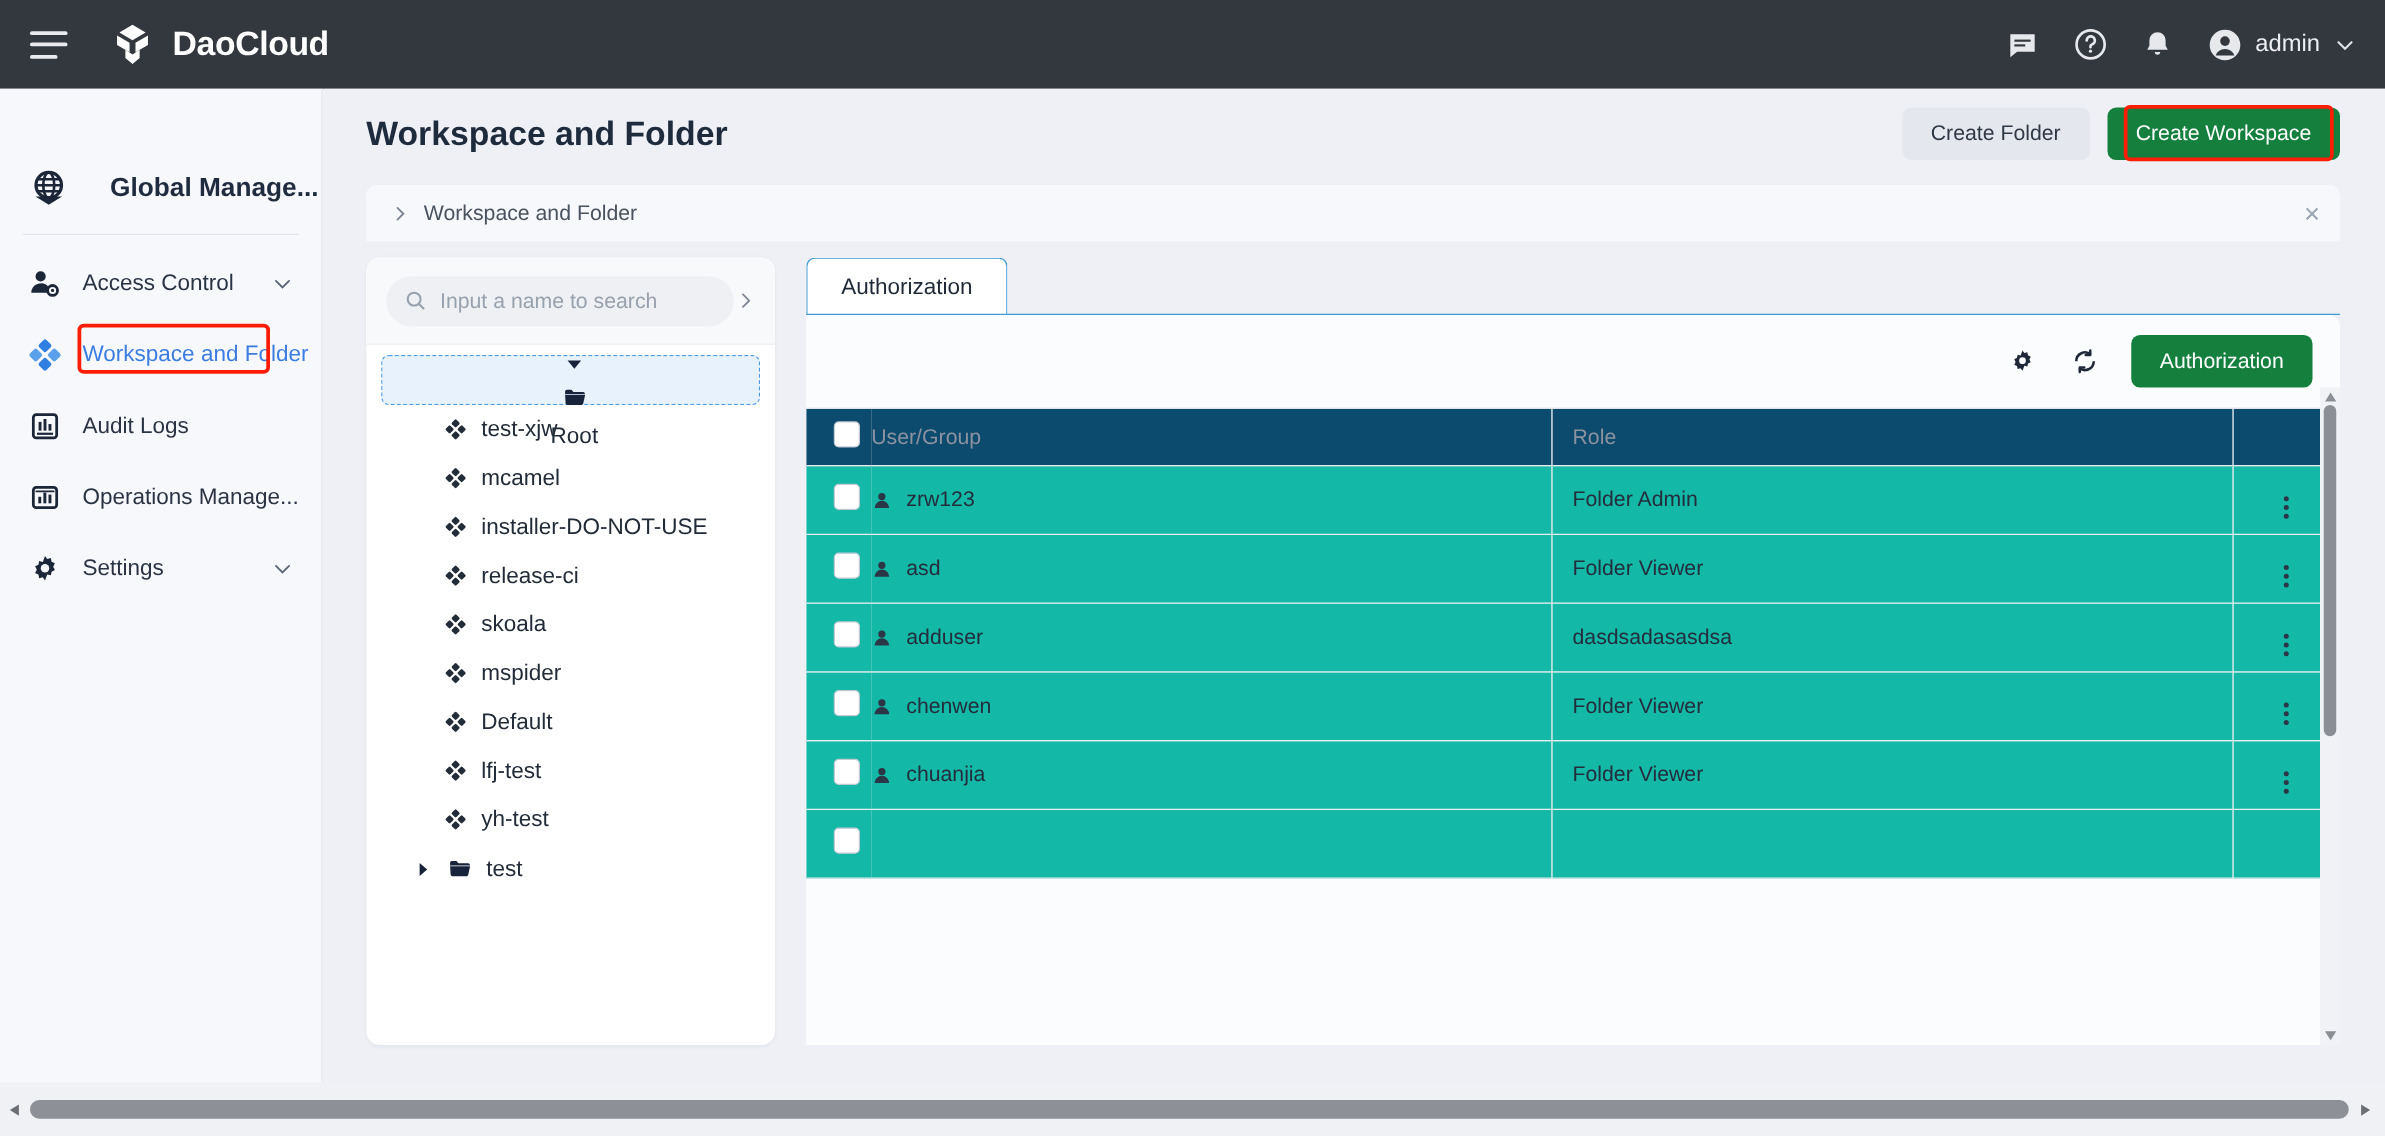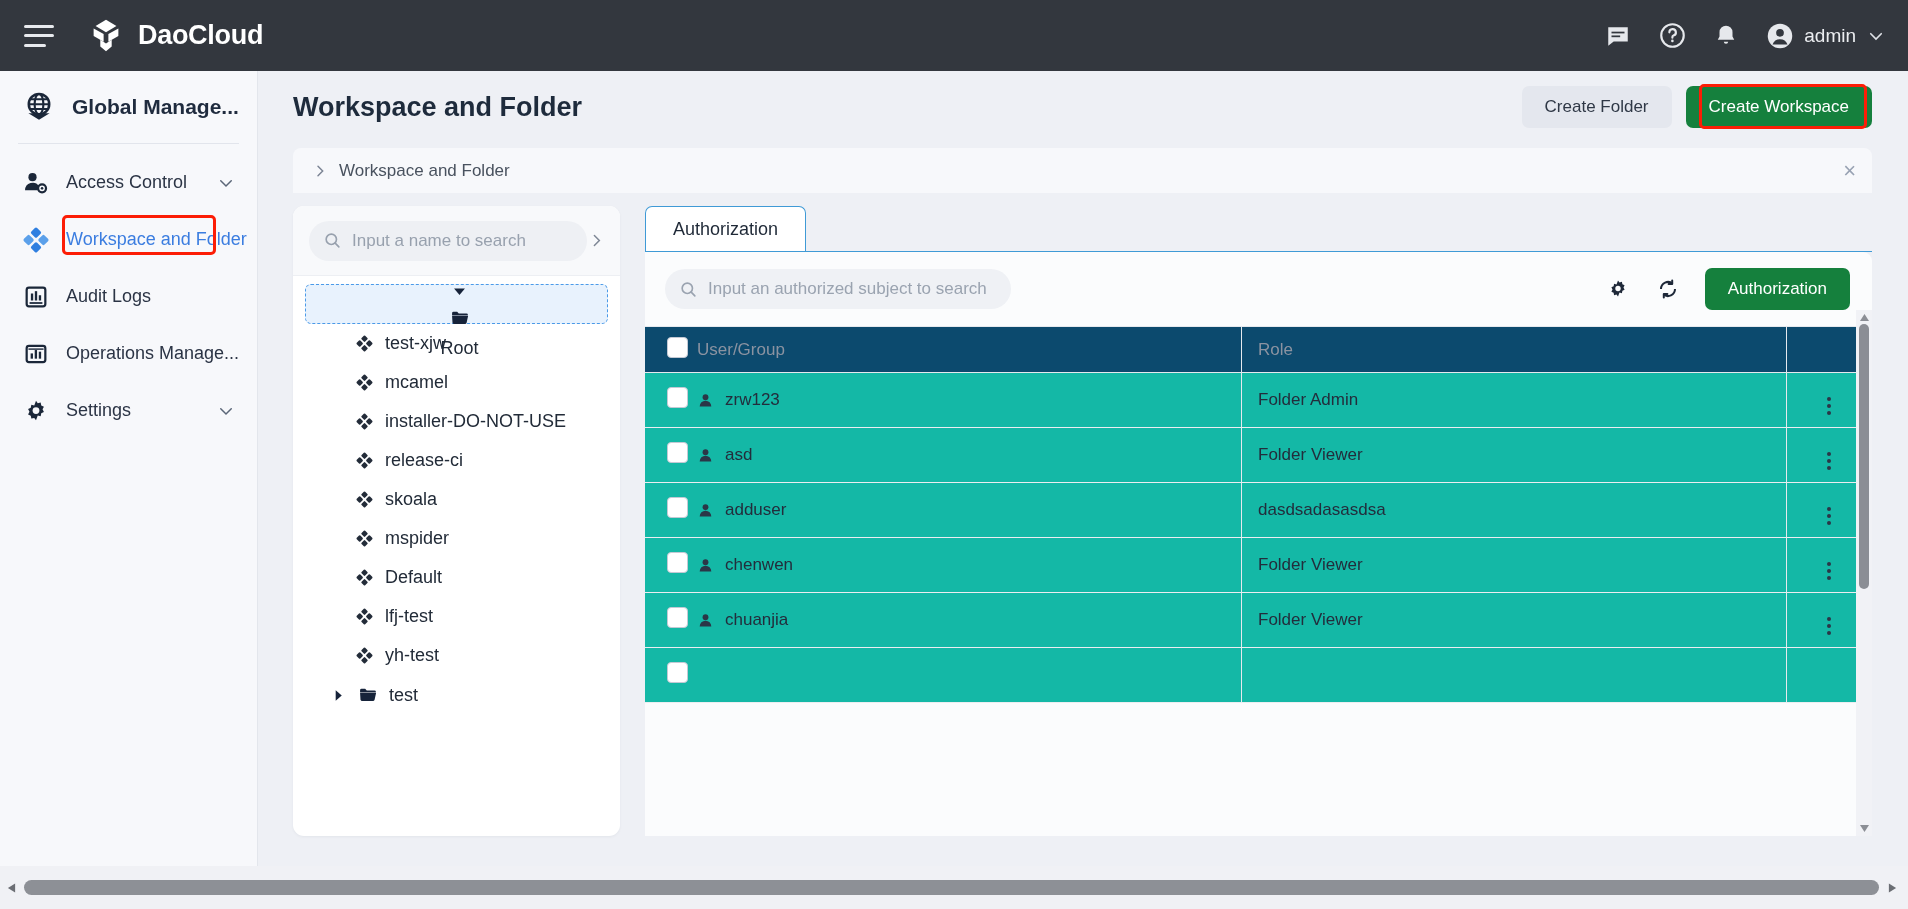--- a/index.html
+++ b/index.html
@@ -43,22 +43,23 @@
   .user-name { color: #eceef1; font-size: 19px; }
   .chev-down-wrap { width: 20px; height: 20px; display: flex; align-items: center; justify-content: center; }
 
   
   .sidebar {
     position: absolute; top: 71px; left: 0; width: 258px; height: 795px;
     background: #f7f8fb;
     border-right: 1px solid #e3e6ec;
   }
   .ws-title {
-    display: flex; align-items: center; height: 72px; padding-left: 22px; gap: 16px;
+    display: flex; align-items: center; height: 72px; padding-left: 22px; gap: 32px;
     cursor: pointer;
+    margin-top: 44px;
   }
   .ws-title-text { font-size: 21px; font-weight: bold; color: #1f2b3e; }
   .sb-divider { height: 1px; background: #e2e5ec; margin: 0 18px; }
   .nav { padding-top: 10px; }
   .nav-item {
     display: flex; align-items: center; height: 57px; padding-left: 22px; gap: 16px;
     cursor: pointer; position: relative;
   }
   .nav-label { font-size: 18px; color: #2b3445; flex: 1; }
   .nav-item.active .nav-label { color: #3b7de0; }
@@ -541,27 +542,20 @@
     </div>
 
     <div class="content-panel">
       <div class="tabs">
         <div class="tab">Authorization</div>
         <div class="tab-underline"></div>
       </div>
 
       <div class="tab-panel">
         <div class="table-toolbar">
-          <div class="auth-search">
-            <svg width="19" height="19" viewBox="0 0 24 24" fill="none" stroke="#9aa3b0" stroke-width="2.1">
-              <circle cx="10.5" cy="10.5" r="6.5"></circle>
-                <path d="M15.4 15.4L20 20" stroke-linecap="round"></path>
-            </svg>
-            <input type="text" placeholder="Input an authorized subject to search" style="">
-          </div>
           <div class="toolbar-right">
             <span class="icon-btn">
               <svg width="24" height="24" viewBox="0 0 24 24">
                 <path d="M12 3.4l1.5 2 2.4-.6.5 2.4 2.2 1.1-1.1 2.2 1.1 2.2-2.2 1.1-.5 2.4-2.4-.6L12 19.6l-1.5-2-2.4.6-.5-2.4-2.2-1.1 1.1-2.2-1.1-2.2 2.2-1.1.5-2.4 2.4.6z" fill="#1e2838"></path>
                 <circle cx="12" cy="11.5" r="2.7" fill="#fbfcfd"></circle>
               </svg>
             </span>
             <span class="icon-btn">
               <svg width="24" height="24" viewBox="0 0 24 24" fill="none" stroke="#1e2838" stroke-width="2">
                 <path d="M19 12a7 7 0 0 1-11.6 5.3"></path>

